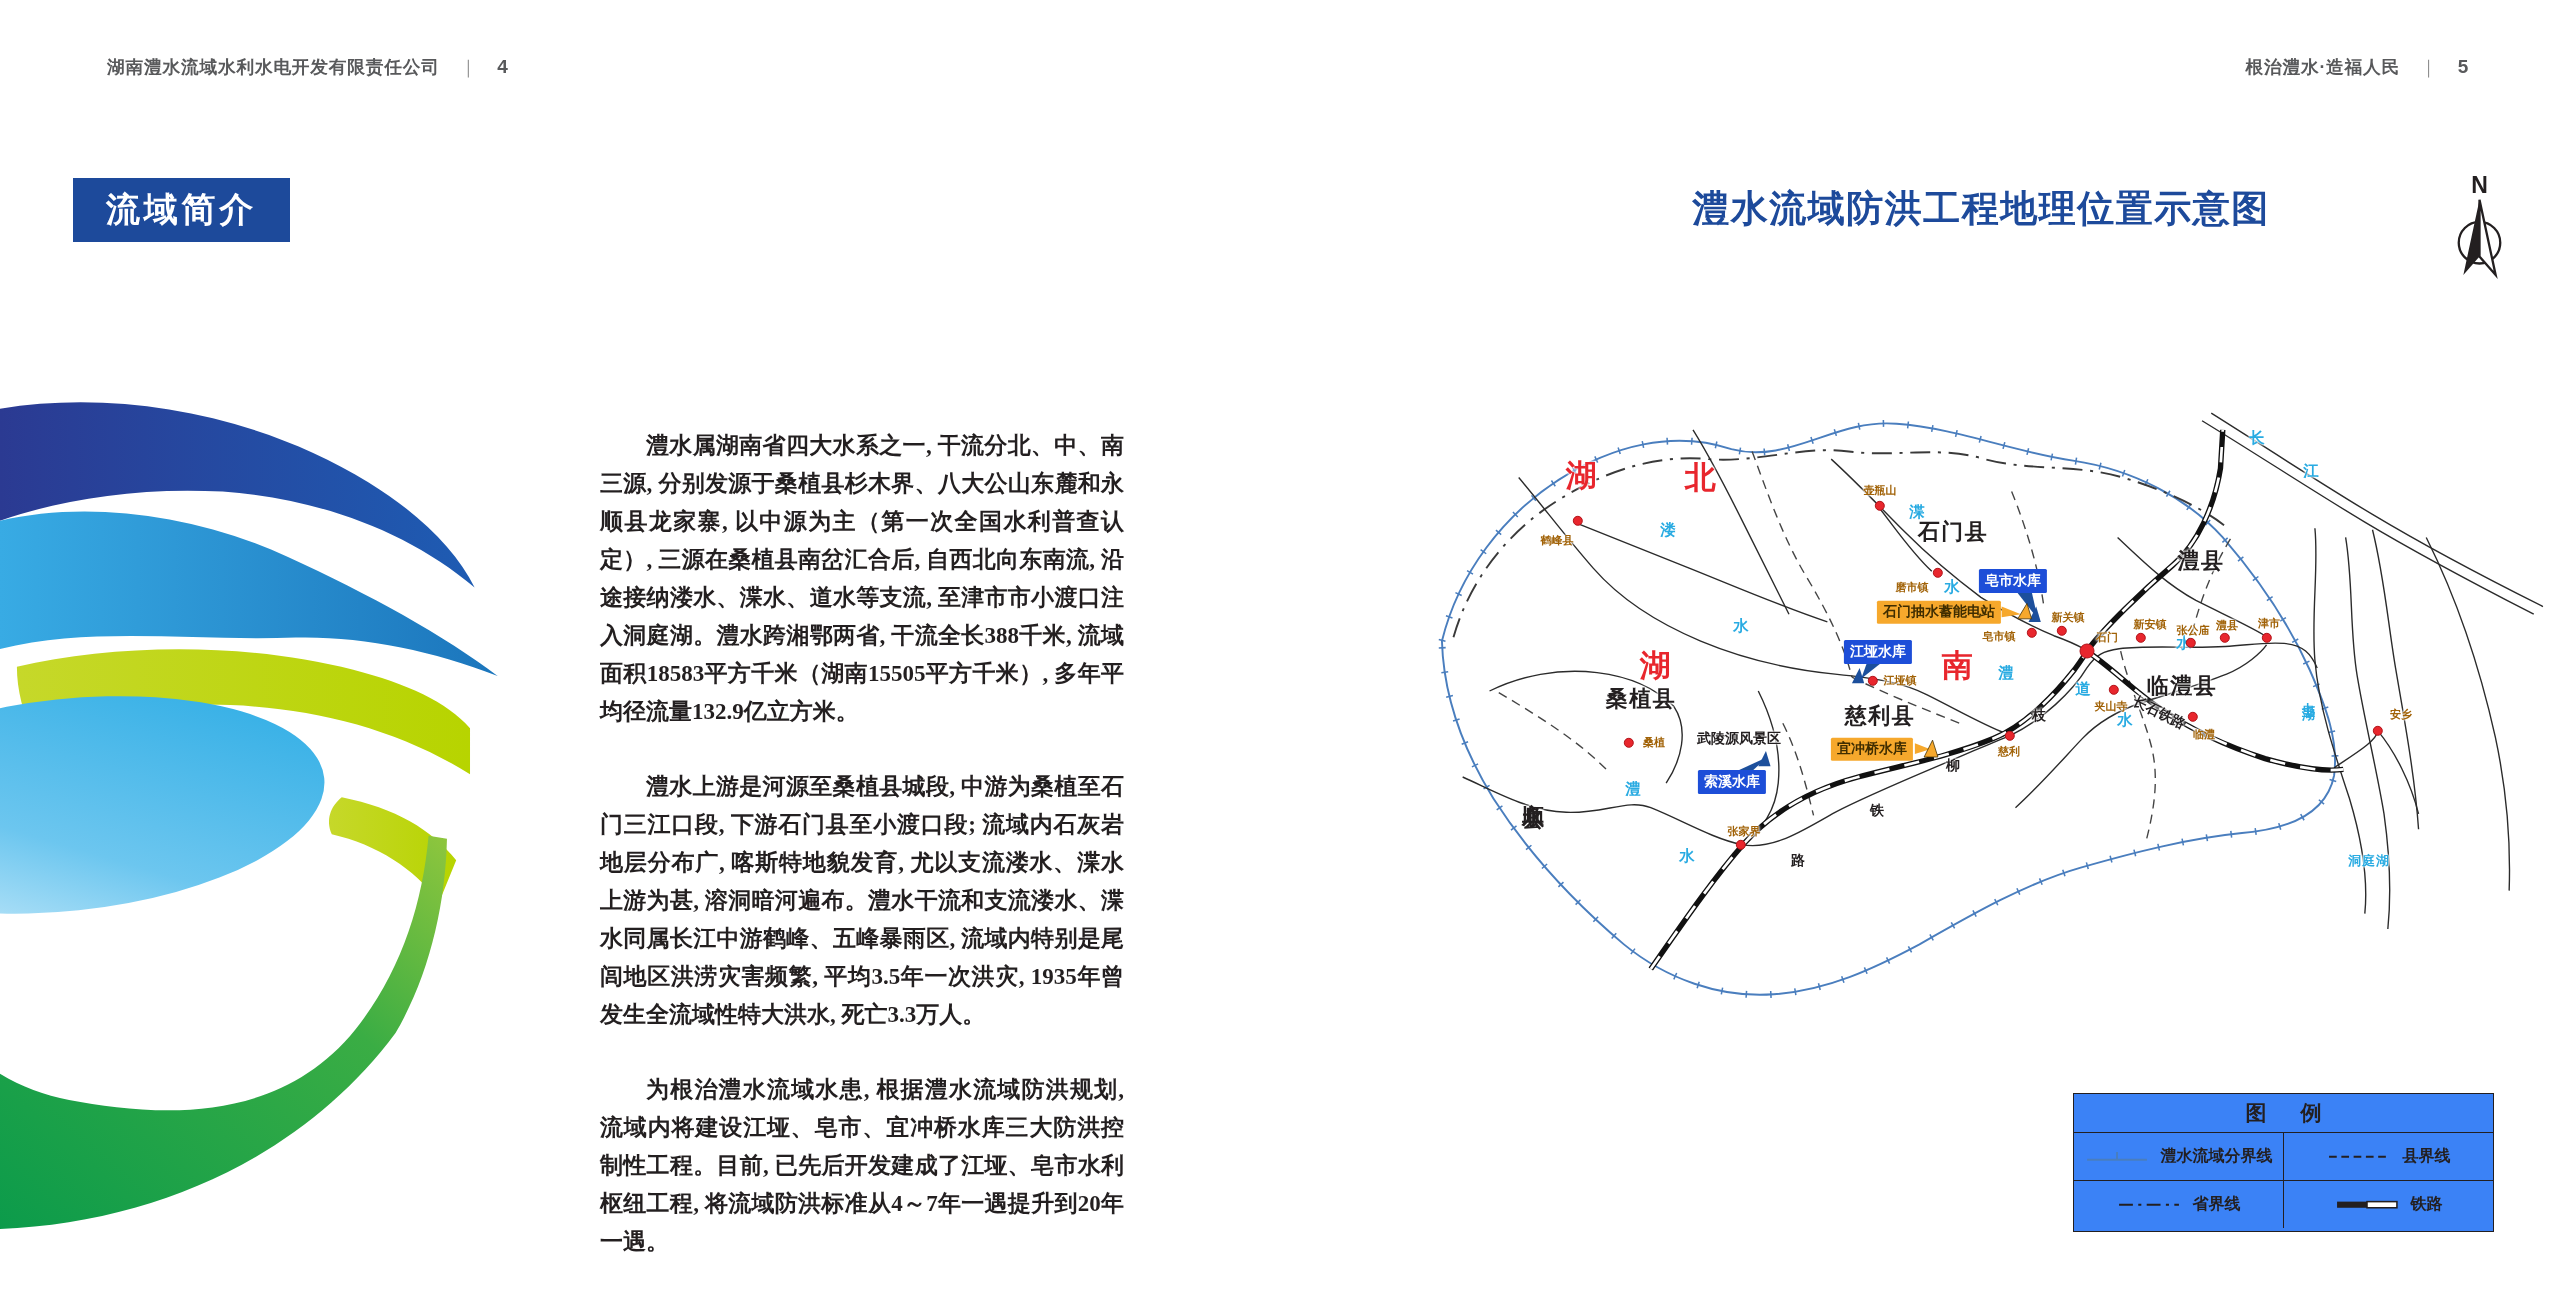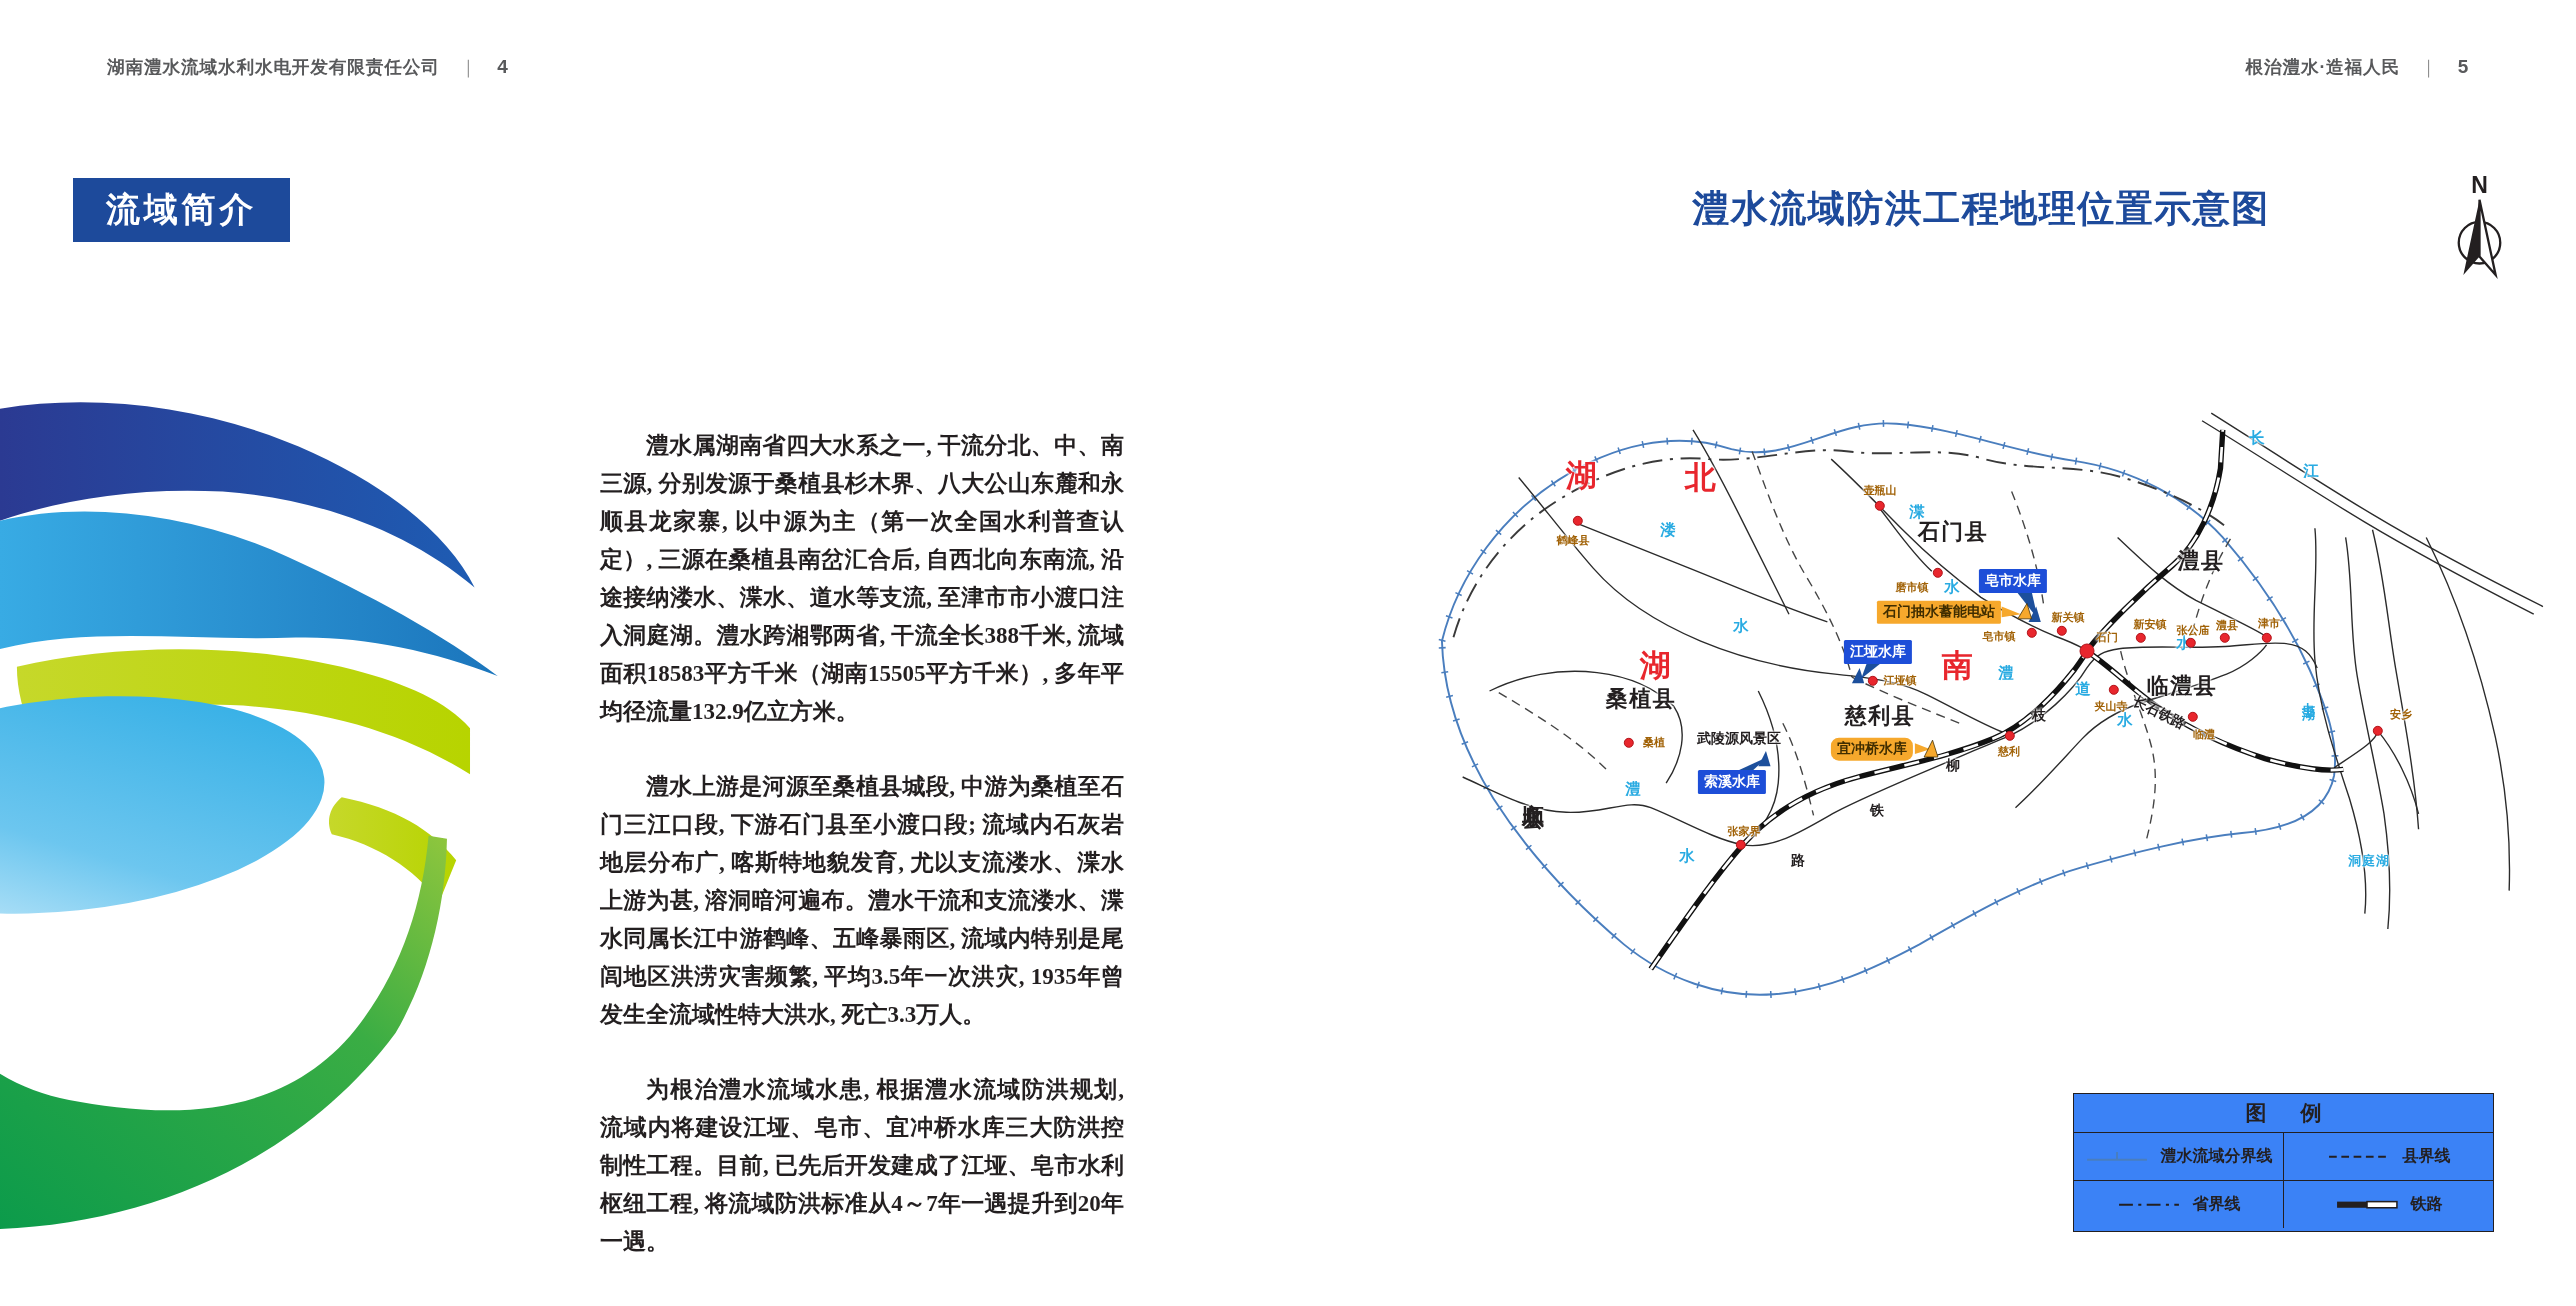--- a/index.html
+++ b/index.html
@@ -210,23 +210,23 @@
       <div class="mlbl lbl-lake" style="left: 2369px; top: 861px;">洞庭湖</div>
       <div class="mlbl lbl-rail" style="left: 2039px; top: 716px;">枝</div>
       <div class="mlbl lbl-rail" style="left: 1953px; top: 766px;">柳</div>
       <div class="mlbl lbl-rail" style="left: 1877px; top: 811px;">铁</div>
       <div class="mlbl lbl-rail" style="left: 1798px; top: 861px;">路</div>
       <div class="mlbl lbl-rail" style="left: 2159px; top: 713px; transform: translate(-50%, -50%) rotate(26deg);">长石铁路</div>
       <div class="mlbl box-res" style="left: 2013px; top: 581px;">皂市水库</div>
       <div class="mlbl box-res" style="left: 1878px; top: 652px;">江垭水库</div>
       <div class="mlbl box-res" style="left: 1732px; top: 782px;">索溪水库</div>
       <div class="mlbl box-sta" style="left: 1939px; top: 612px;">石门抽水蓄能电站</div>
-      <div class="mlbl box-sta" style="left: 1872px; top: 749px; border-radius: 8px;">宜冲桥水库</div>
+      <div class="mlbl box-sta" style="left: 1872px; top: 749px;">宜冲桥水库</div>
       <div class="dot" style="left: 1578px; top: 521px;"></div>
-      <div class="mlbl lbl-town" style="left: 1557px; top: 540px; margin-left: 16px;">鹤峰县</div>
+      <div class="mlbl lbl-town" style="left: 1557px; top: 540px;">鹤峰县</div>
       <div class="dot" style="left: 1880px; top: 506px;"></div>
       <div class="mlbl lbl-town" style="left: 1880px; top: 490px;">壶瓶山</div>
       <div class="dot" style="left: 1938px; top: 573px;"></div>
       <div class="mlbl lbl-town" style="left: 1912px; top: 587px;">磨市镇</div>
       <div class="dot" style="left: 2032px; top: 633px;"></div>
       <div class="mlbl lbl-town" style="left: 1999px; top: 636px;">皂市镇</div>
       <div class="dot" style="left: 2062px; top: 631px;"></div>
       <div class="mlbl lbl-town" style="left: 2068px; top: 617px;">新关镇</div>
       <div class="dot big" style="left: 2087px; top: 651px;"></div>
       <div class="mlbl lbl-town" style="left: 2107px; top: 637px;">石门</div>

